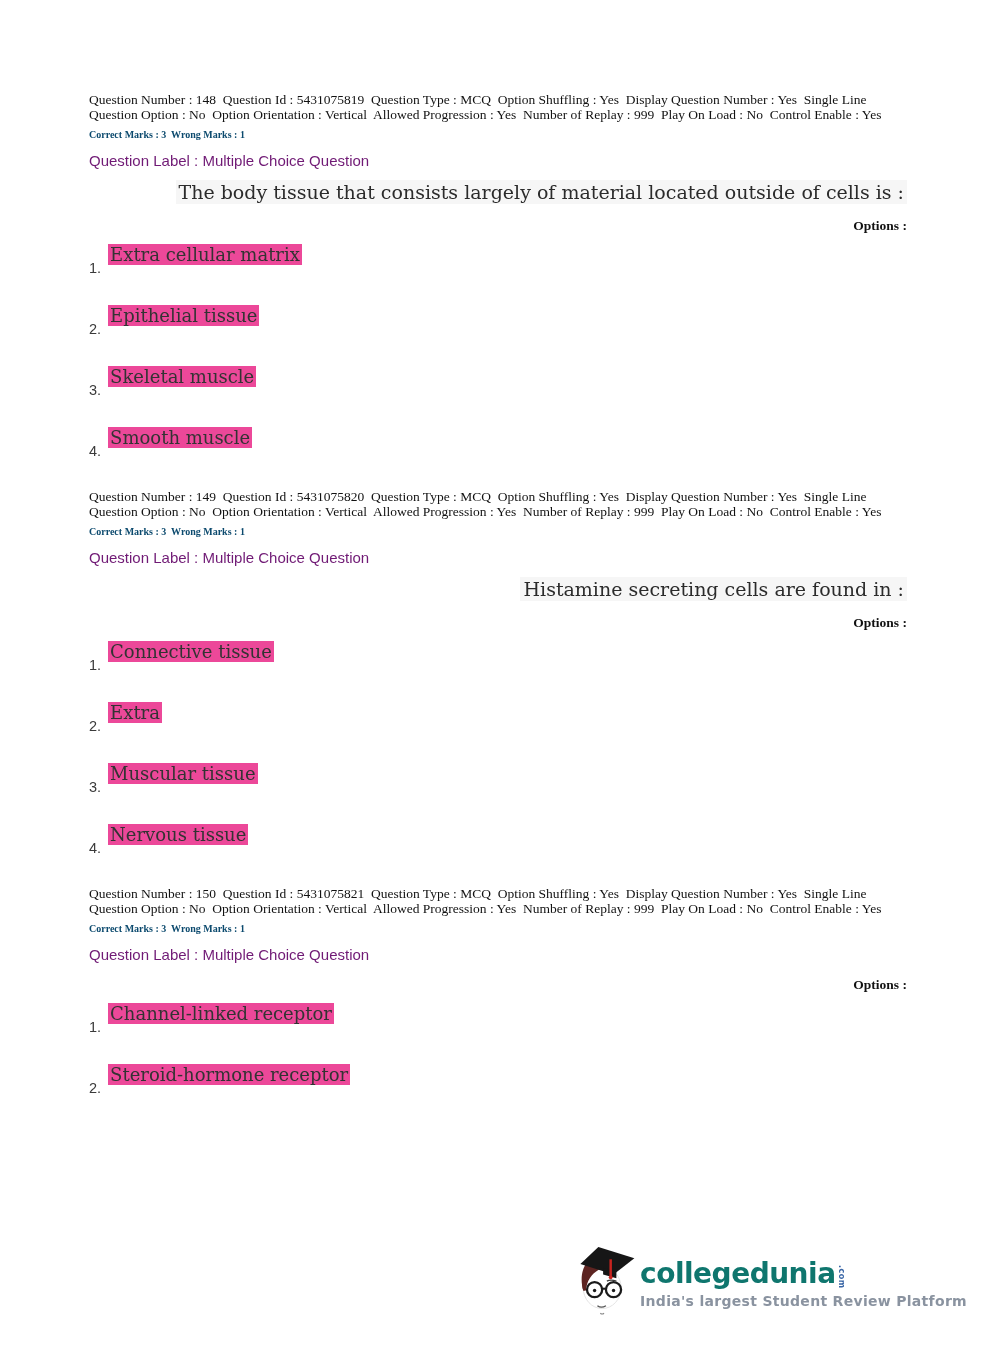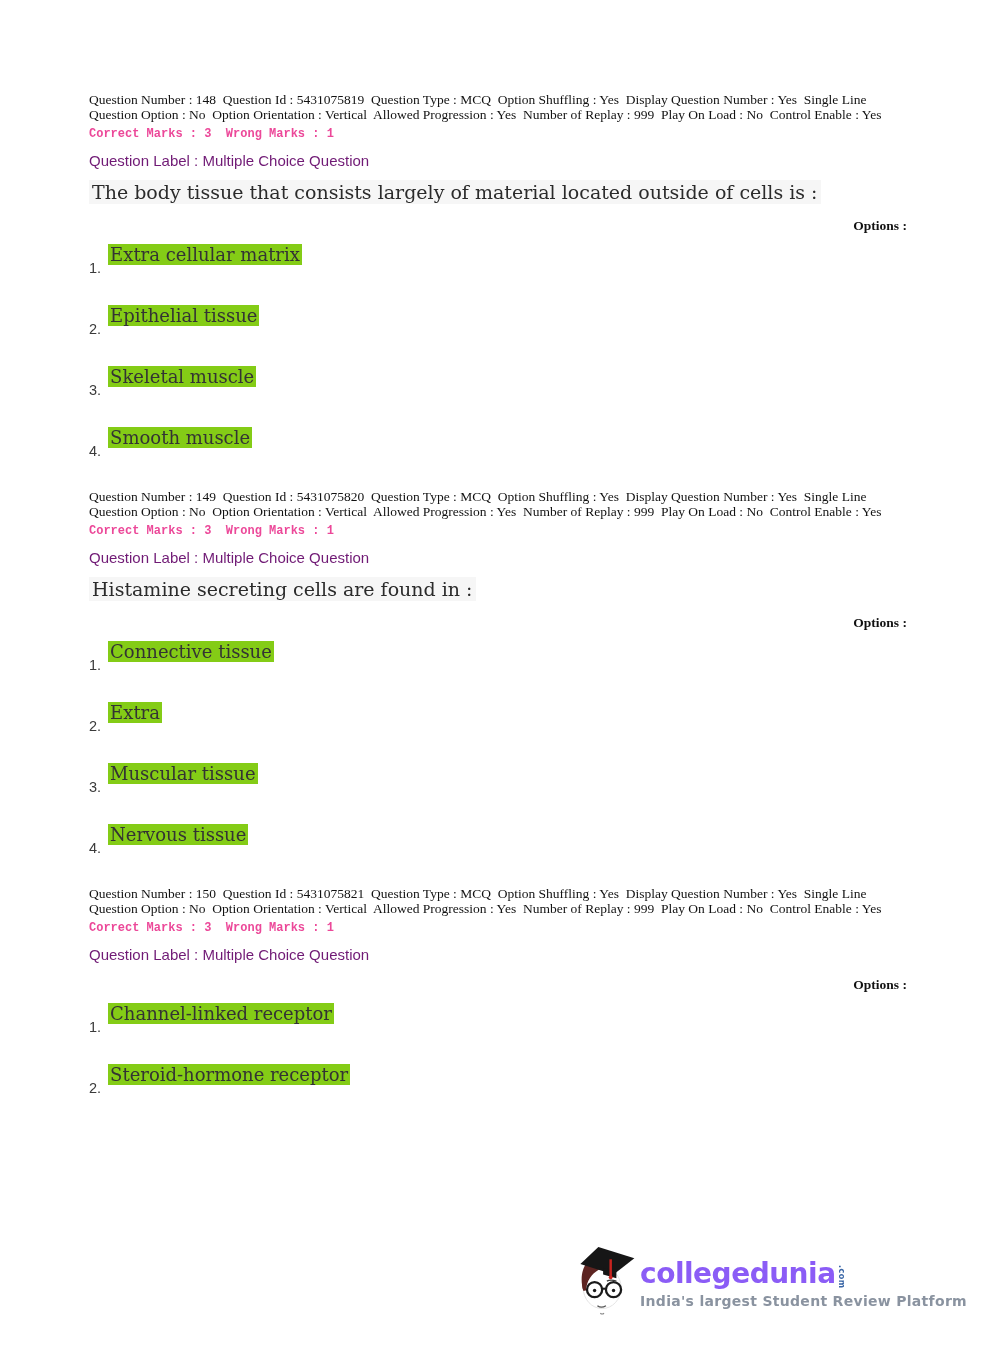--- a/index.html
+++ b/index.html
@@ -19,40 +19,41 @@
   .q-header {
     font-family: "Liberation Serif", serif;
     font-weight: normal;
     font-size: 13.5px;
     line-height: 15px;
     color: #121212;
     white-space: pre-wrap;
   }
   .q-marks {
     margin-top: 5px;
-    font-family: Liberation Mono, monospace;
-    font-weight: bold;
-    font-size: 12px;
+    font-family: Liberation Serif, serif;
+    font-weight: bold;
+    font-size: 10px;
     line-height: 15px;
-    color: #ec4899;
+    color: #0c4a6e;
     white-space: pre-wrap;
   }
   .q-label {
     margin-top: 10px;
     font-family: "Liberation Sans", sans-serif;
     font-size: 15px;
     line-height: 17px;
     color: #701a75;
   }
   .q-text {
     margin-top: 11px;
     font-family: "DejaVu Serif", serif;
     font-size: 19px;
     line-height: 24px;
     color: #2b2b2b;
+    text-align: right;
   }
   .q-text .hl { background: #f6f6f6; padding: 1px 3px; }
   .q-text .it { font-style: italic; font-weight: bold; }
   .q-options-title {
     margin-top: 14px;
     font-family: "Liberation Serif", serif;
     font-weight: bold;
     font-size: 13.5px;
     color: #121212;
     white-space: pre-wrap;
@@ -71,41 +72,41 @@
     color: #3a3a3a;
     flex: 0 0 auto;
   }
   .opt-label {
     font-family: "DejaVu Serif", serif;
     font-size: 18px;
     line-height: 21px;
     color: #333333;
     margin-left: 7px;
     margin-bottom: 11px;
-    background: #84cc16;
+    background: #ec4899;
     padding: 0 2px;
   }
   
   .logo {
     position: absolute;
     top: 1247px;
     right: 34px;
     display: flex;
     align-items: flex-start;
   }
   .mascot { width: 62px; height: 72px; flex: 0 0 auto; }
   .logo-text { margin-left: 4px; margin-top: 12px; }
   .brand-row { display: flex; align-items: flex-start; }
   .brand {
     font-family: "DejaVu Sans", sans-serif;
     font-weight: bold;
     font-size: 28px;
     line-height: 30px;
     letter-spacing: -0.5px;
-    color: #8b5cf6;
+    color: #0f766e;
   }
   .tld {
     font-family: "DejaVu Sans", sans-serif;
     font-weight: bold;
     font-size: 8px;
     color: #3a66a6;
     writing-mode: vertical-rl;
     margin-left: 1px;
     margin-top: 6px;
     letter-spacing: 0.5px;

